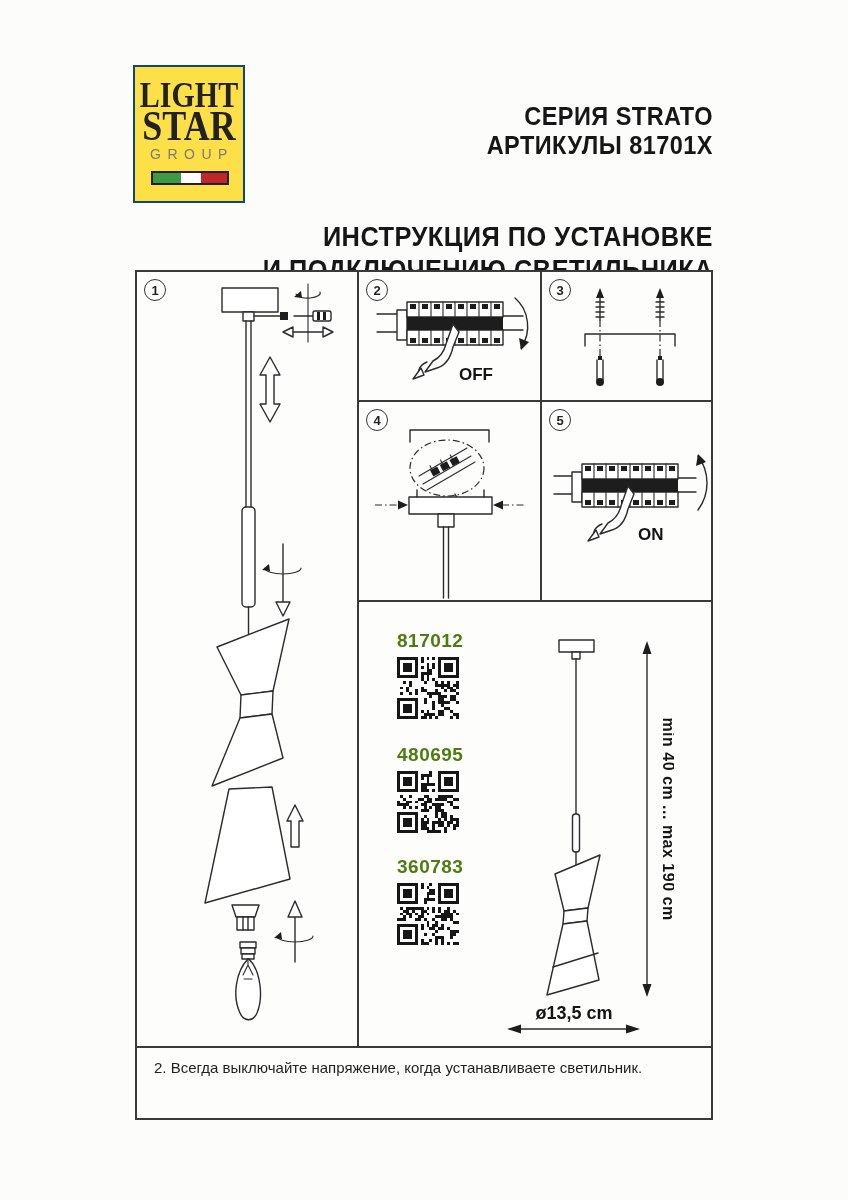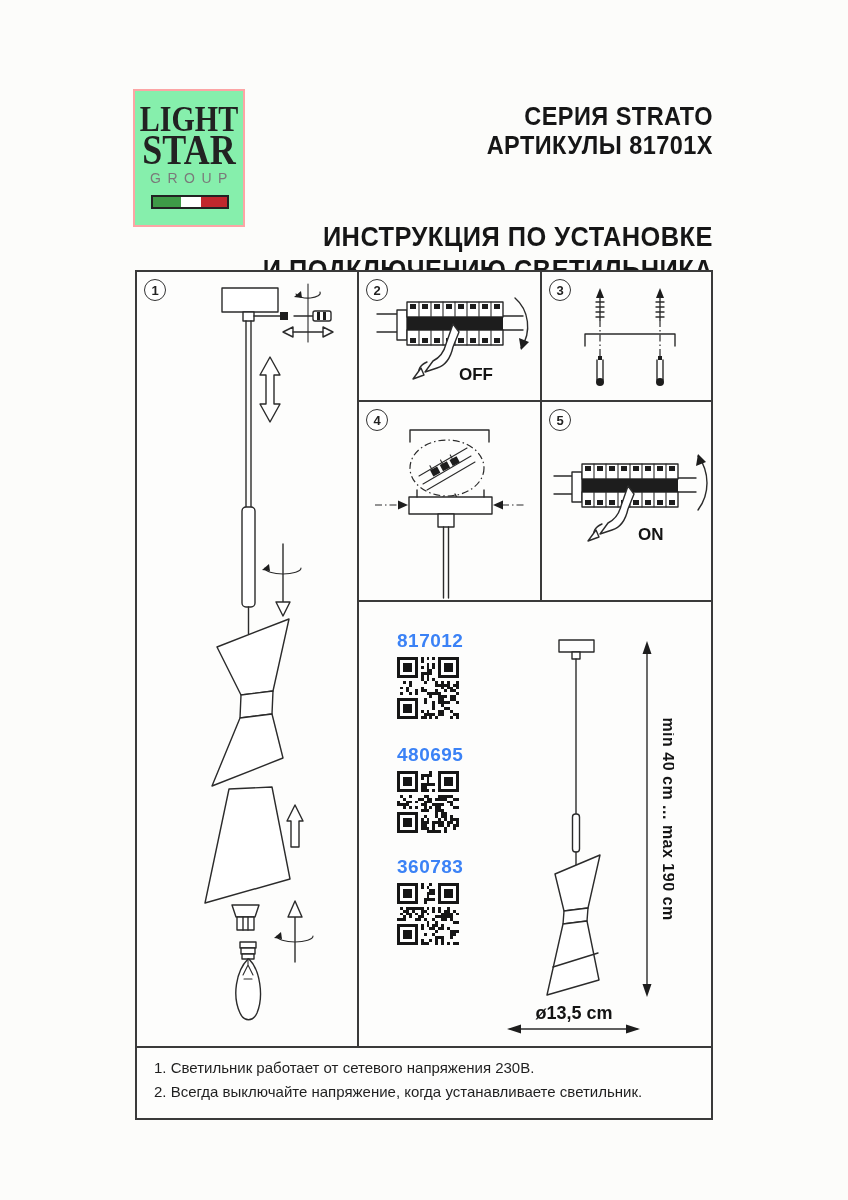--- a/index.html
+++ b/index.html
@@ -1,21 +1,21 @@
 <!DOCTYPE html>
 <html style="--flag-green: #3e9a47; --flag-red: #c0272d;"><head>
 <meta charset="utf-8">
 <style>
   html,body{margin:0;padding:0;background:#e8e8e6;}
   .page{position:relative;width:848px;height:1200px;margin:0 auto;background:#fcfcfa;
         font-family:"Liberation Sans",sans-serif;color:#1e1e1e;overflow:hidden;}
 
   
   .logo-box{position:absolute;left:133px;top:65px;width:112px;height:138px;
-            border:2px solid #fca5a5;background:#86efac;text-align:center;box-sizing:border-box;margin-top:24px;}
+            border:2px solid #0c4a6e;background:#fde047;text-align:center;box-sizing:border-box;}
   .logo-light{margin-top:14px;font-family:"Liberation Serif",serif;font-weight:bold;
               font-size:30px;line-height:28px;transform:scaleY(1.2);color:#222;}
   .logo-star{font-family:"Liberation Serif",serif;font-weight:bold;font-size:36px;
              line-height:34px;transform:scaleY(1.15);color:#222;}
   .logo-group{margin-top:3px;font-size:14px;letter-spacing:6.5px;padding-left:6px;color:#7a7a7a;}
   .logo-flag{position:absolute;left:16px;right:14px;bottom:16px;height:10px;
              border:2px solid #222;display:flex;box-sizing:content-box;}
   .flag-g{flex:0 0 38%;background:var(--flag-green,#3e9a47);}
   .flag-w{flex:0 0 27%;background:#fff;}
   .flag-r{flex:1;background:var(--flag-red,#c0272d);}
@@ -48,21 +48,21 @@
   .wf{fill:#fff;stroke:#2b2b2b;stroke-width:1.4;stroke-linejoin:round;}
   .bk{fill:#1d1d1d;stroke:none;}
   .dd{fill:none;stroke:#2b2b2b;stroke-width:1.2;stroke-dasharray:7 3 1.5 3;}
   .lbl{font:bold 17px "Liberation Sans",sans-serif;fill:#141414;}
   .dimtxt{font:bold 16px "Liberation Sans",sans-serif;fill:#141414;letter-spacing:0.5px;}
   .dimtxt2{font:bold 18px "Liberation Sans",sans-serif;fill:#141414;}
 
   
   .qr-panel{position:absolute;left:222px;top:330px;width:356px;height:446px;}
   .article{position:absolute;left:36px;}
-  .art-label{font-size:19px;font-weight:bold;letter-spacing:0.5px;color:#3b82f6;padding-left:2px;}
+  .art-label{font-size:19px;font-weight:bold;letter-spacing:0.5px;color:#4d7c0f;padding-left:2px;}
   .qr{width:62px;height:62px;margin-top:5px;margin-left:2px;}
 
   
   .notes{position:absolute;left:17px;top:784px;width:545px;font-size:15px;line-height:24px;color:#1f1f1f;}
 </style>
 </head>
 <body>
 
 <div class="page">
 
@@ -705,17 +705,16 @@
         <path class="bk" d="M143,370 l-4.5,-13 h9 z"></path>
         <text class="dimtxt" transform="translate(159,192) rotate(90)" text-anchor="middle">min 40 cm ... max 190 cm</text>
         <text class="dimtxt2" x="70" y="392" text-anchor="middle">ø13,5 cm</text>
         <line class="ln" x1="6" y1="402" x2="133" y2="402"></line>
         <path class="bk" d="M3,402 L17,397.5 L17,406.5 Z"></path>
         <path class="bk" d="M136,402 L122,397.5 L122,406.5 Z"></path>
       </svg>
     </div>
 
     <div class="notes">
-      <div>1. Светильник работает от сетевого напряжения 230В.</div>
       <div>2. Всегда выключайте напряжение, когда устанавливаете светильник.</div>
     </div>
   </div>
 </div>
 
 </body></html>

